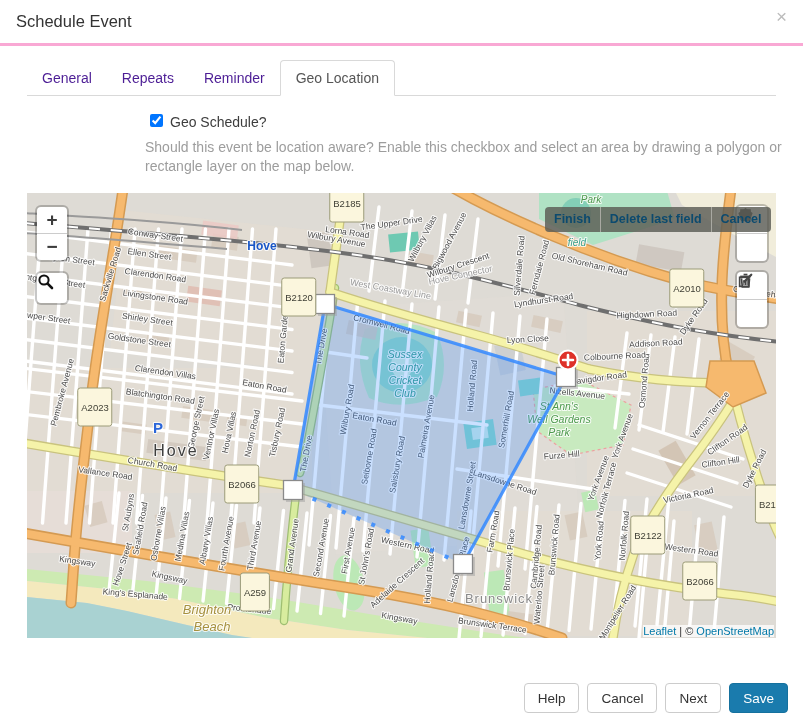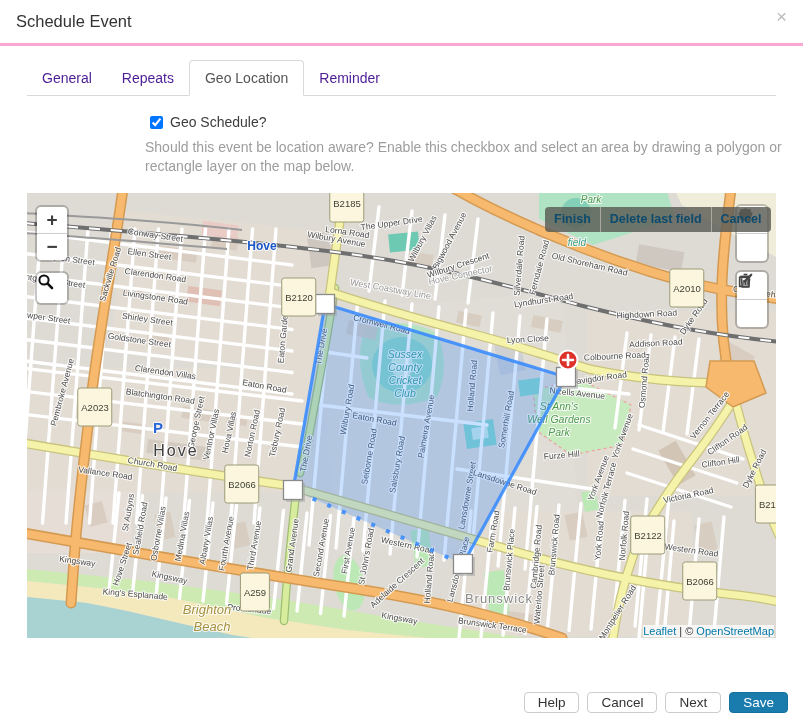--- a/index.html
+++ b/index.html
@@ -9,21 +9,21 @@
   .hdr{height:43px;border-bottom:3px solid #f9a8d4;position:relative}
   .hdr .title{margin:0;padding:12px 0 0 16px;font-size:16.5px;font-weight:normal;color:#333}
   .close{position:absolute;right:16px;top:7px;font-size:19px;color:#bcbcbc;cursor:pointer;line-height:1}
   
   .tabs{margin:14px 27px 0;display:flex;align-items:flex-end;border-bottom:1px solid #d9d9d9}
   .tab{padding:9px 15px;font-size:14px;color:#4c1d95;cursor:pointer;white-space:nowrap}
   .tab.active{color:#555;background:#fff;border:1px solid #d9d9d9;border-bottom:1px solid #fff;
               border-radius:4px 4px 0 0;margin-bottom:-1px}
   
   .form{margin:18px 0 0 145px}
-  .chkrow{display:flex;align-items:center;gap:7px;font-size:14px;color:#3d3d3d;padding-left:5px}
+  .chkrow{display:flex;gap:7px;font-size:14px;color:#3d3d3d;padding-left:5px}
   .chkrow input{margin:0;width:13px;height:13px}
   .desc{margin-top:8px;font-size:14px;color:#9d9d9d;line-height:19px;width:648px}
   
   .map{position:relative;width:749px;height:445px;margin:17px 0 0 27px;overflow:hidden;background:#dedbd5}
   .map svg{position:absolute;left:0;top:0}
   .lbar{position:absolute;background:#fff;border-radius:4px;box-shadow:0 0 0 2px rgba(0,0,0,.22);z-index:5}
   .lbtn{width:30px;height:26px;display:flex;align-items:center;justify-content:center;cursor:pointer;
         color:#3c3c3c;font-size:19px;font-weight:bold;user-select:none}
   .lbtn + .lbtn{border-top:1px solid #ccc}
   #zoombar{left:10px;top:14px}
@@ -39,37 +39,37 @@
   #tooltip{position:absolute;left:272px;top:275px;background:rgba(42,42,42,.72);color:#fff;font-size:12.5px;
            font-weight:bold;padding:4px 9px;border-radius:4px;white-space:nowrap;z-index:6;
            text-shadow:0 1px 2px rgba(0,0,0,.55)}
   #attrib{position:absolute;right:2px;bottom:1px;background:rgba(255,255,255,.75);font-size:11px;
           color:#333;padding:0 0;z-index:6}
   #attrib a{color:#0078a8;text-decoration:none;cursor:pointer}
   .badge{position:absolute;transform:translate(-50%,-50%);background:#fbf6dd;border:1px solid #9b9b79;
          border-radius:3px;font-size:9.5px;color:#3f3f35;padding:12px 3px;line-height:13px;z-index:3;white-space:nowrap}
   
   .footer{position:absolute;right:15px;bottom:8px;display:flex;gap:8px}
-  .btn{height:21px;padding:0 13px;background:#fff;border:1px solid #ccc;border-radius:4px;
+  .btn{height:30px;padding:0 13px;background:#fff;border:1px solid #ccc;border-radius:4px;
        font-size:13.5px;color:#333;cursor:pointer;font-family:inherit}
   .btn.primary{background:#1a7bad;border-color:#15719e;color:#fff}
 </style>
 </head>
 <body>
 
 <div class="hdr">
   <div class="title">Schedule Event</div>
   <span class="close">×</span>
 </div>
 
 <div class="tabs" id="tabs">
     <div class="tab">General</div>
     <div class="tab">Repeats</div>
+    <div class="tab">Reminder</div>
     <div class="tab active">Geo Location</div>
-    <div class="tab">Reminder</div>
   </div>
 
 <div class="form">
   <div class="chkrow">
     <input type="checkbox" id="geo-check" checked="" style="">
     <label for="geo-check">Geo Schedule?</label>
   </div>
   <div class="desc">Should this event be location aware? Enable this checkbox and select an area by drawing a polygon or rectangle layer on the map below.</div>
 </div>
 

